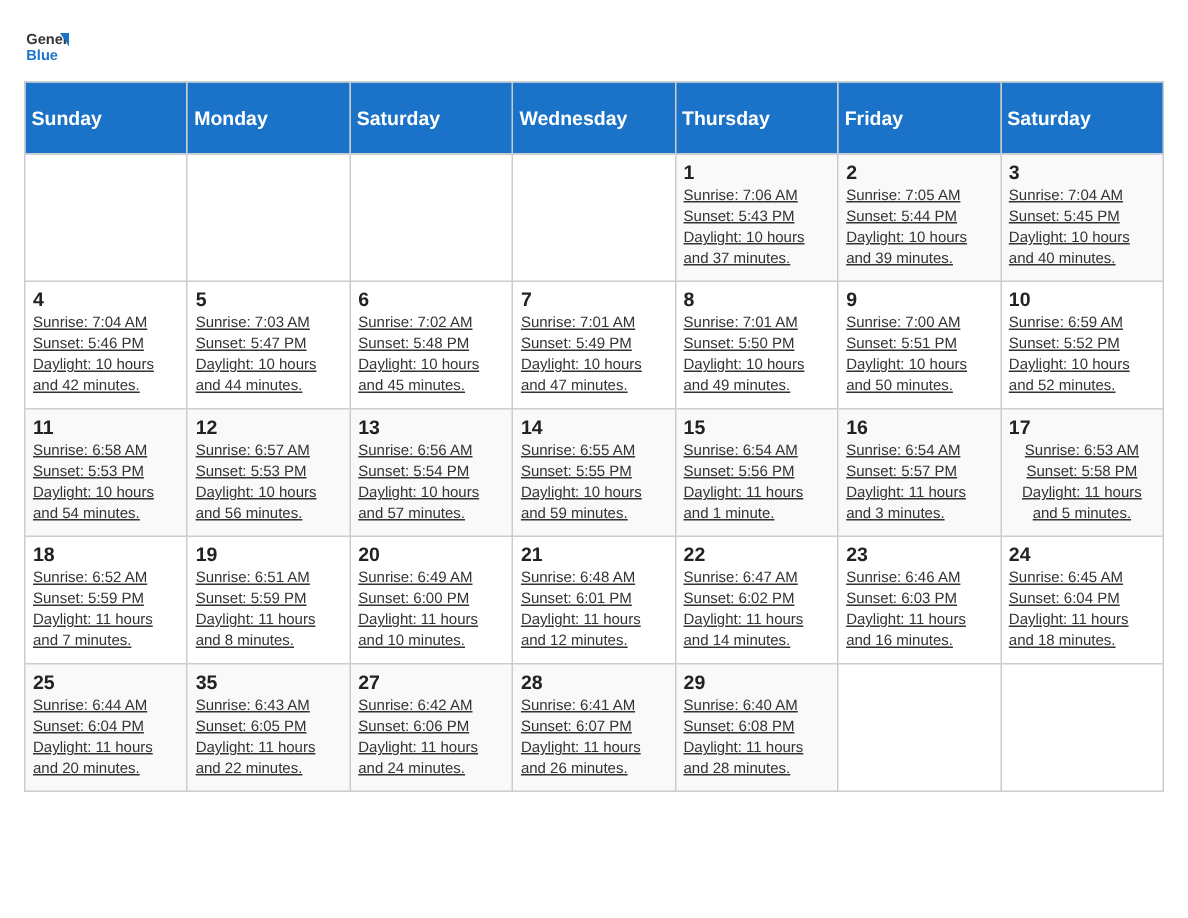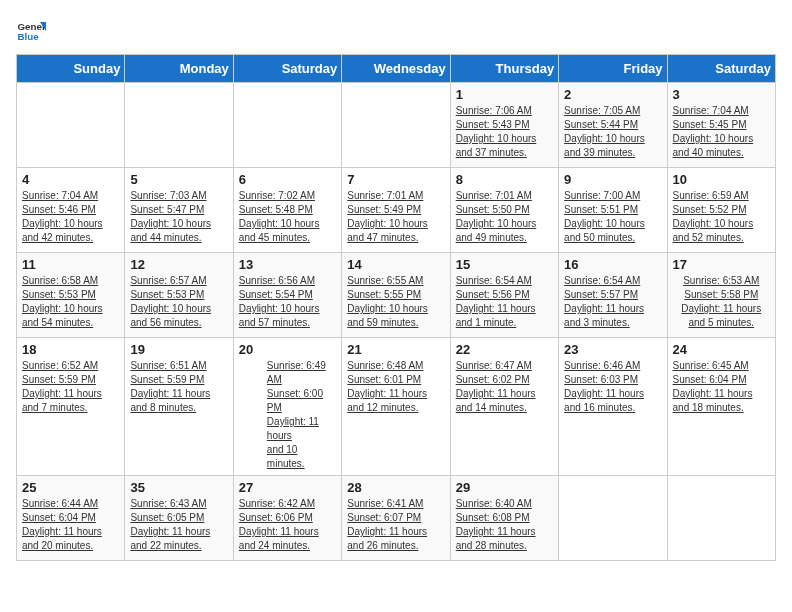--- a/index.html
+++ b/index.html
@@ -39,22 +39,22 @@
     }
     table {
       width: 100%;
       border-collapse: collapse;
       table-layout: fixed;
     }
     thead th {
       background-color: #1a73c8;
       color: #fff;
       font-size: 13px;
-      padding: 6px 4px;
-      text-align: right;
+      padding: 16px 4px;
+      text-align: left;
       border: 1px solid #ccc;
     }
     tbody td {
       border: 1px solid #ccc;
       vertical-align: top;
       padding: 4px 5px;
       height: 85px;
       font-size: 11px;
       color: #333;
       background: #fff;
@@ -246,21 +246,21 @@
         </td>
         <td>
           <span class="day-num">19</span>
           <div class="cell-info" style="white-space: pre-line;">Sunrise: 6:51 AM
 Sunset: 5:59 PM
 Daylight: 11 hours
 and 8 minutes.</div>
         </td>
         <td>
           <span class="day-num">20</span>
-          <div class="cell-info" style="white-space: pre-line; margin-left: 28px;">Sunrise: 6:49 AM
+          <div class="cell-info" style="white-space: pre-line;">Sunrise: 6:49 AM
 Sunset: 6:00 PM
 Daylight: 11 hours
 and 10 minutes.</div>
         </td>
         <td>
           <span class="day-num">21</span>
           <div class="cell-info" style="white-space: pre-line;">Sunrise: 6:48 AM
 Sunset: 6:01 PM
 Daylight: 11 hours
 and 12 minutes.</div>

